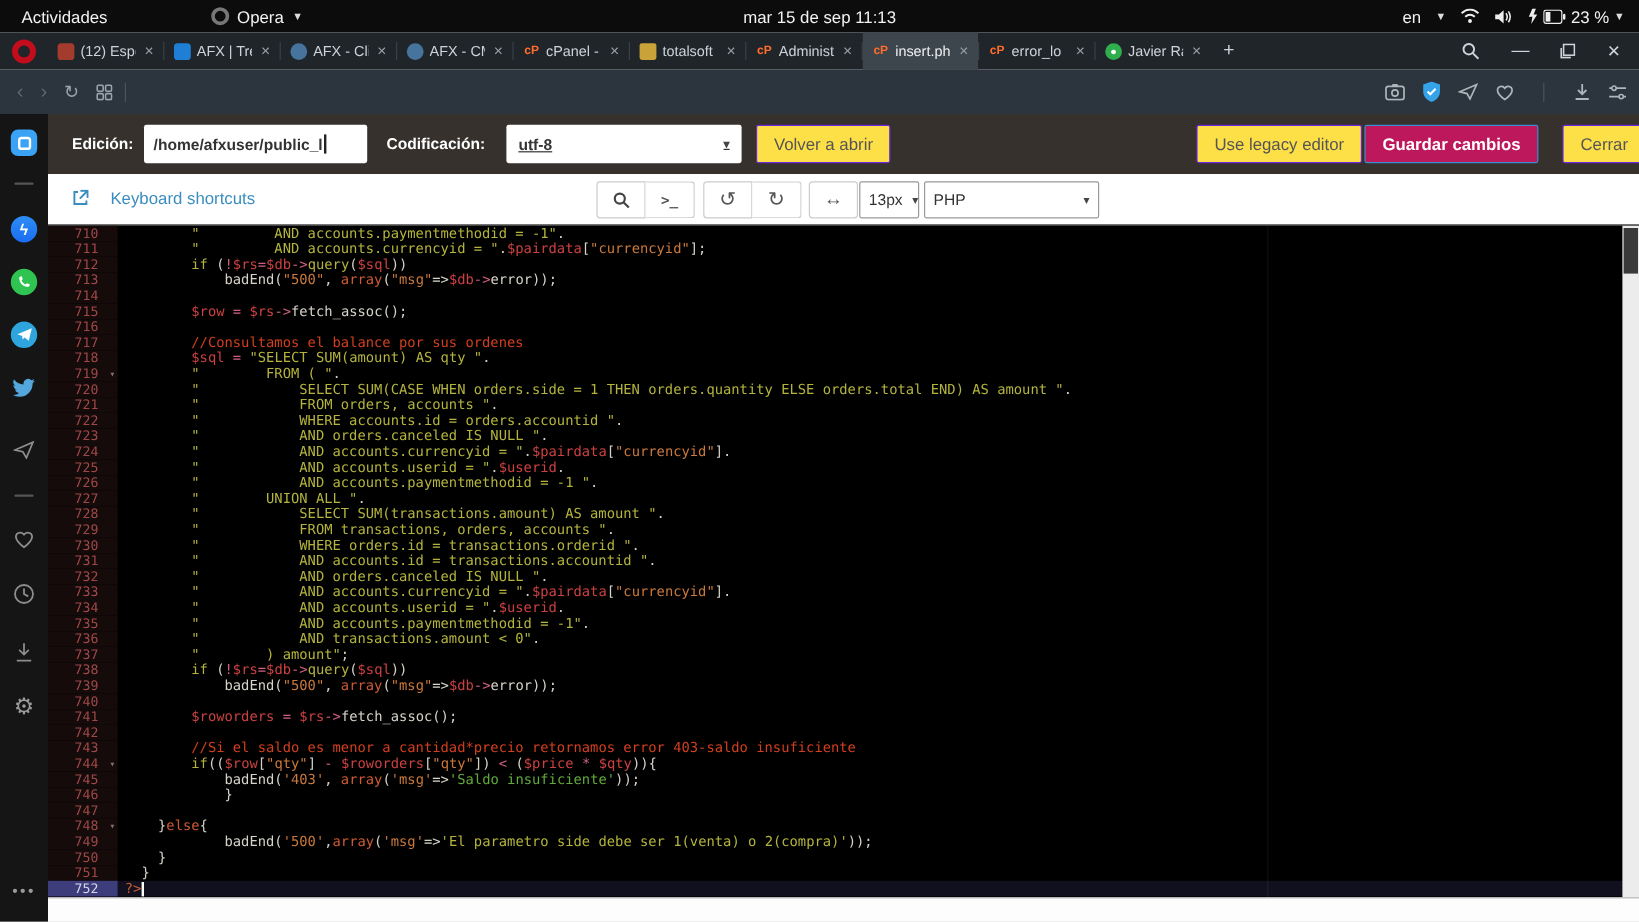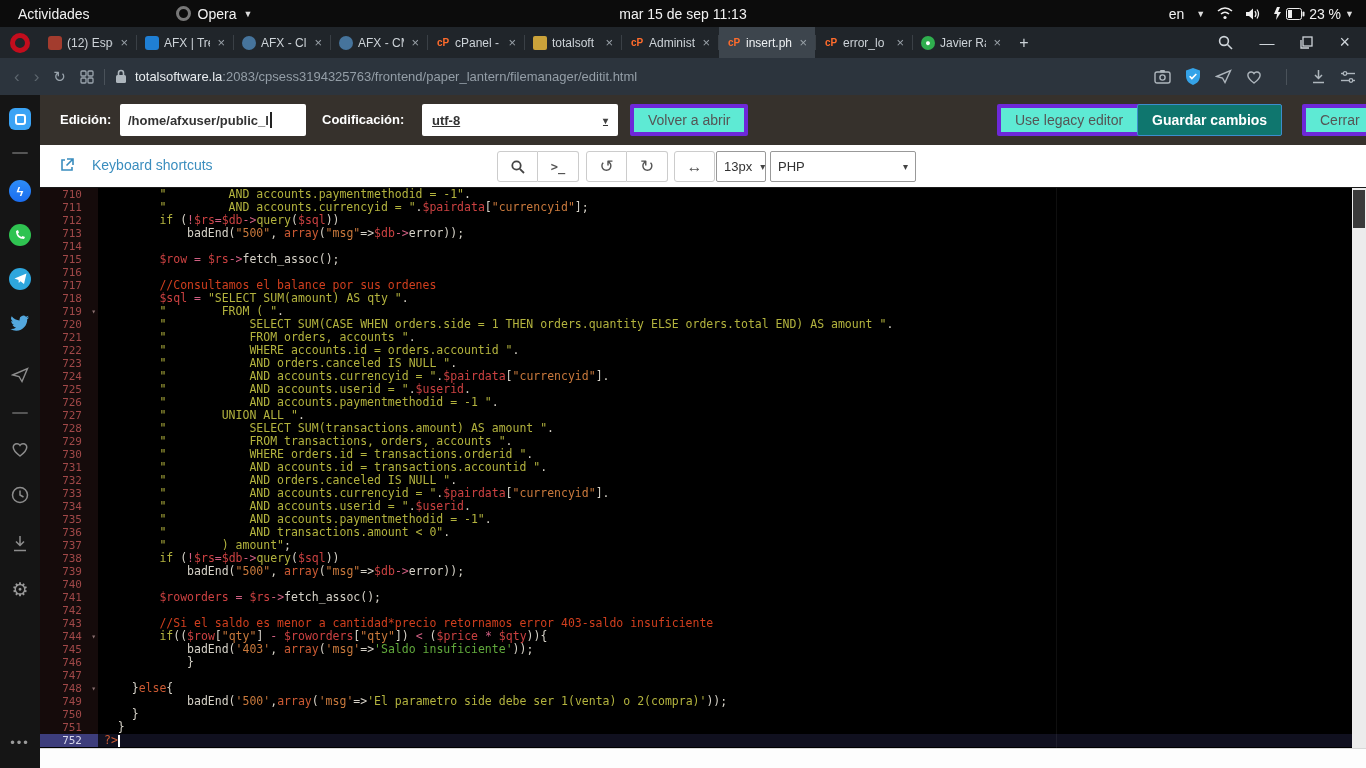--- a/index.html
+++ b/index.html
@@ -56,23 +56,23 @@
           display:flex; flex-direction:column; align-items:center; }
   .dock-ic { margin-top:0; display:flex; align-items:center; justify-content:center; width:24px; height:24px; }
   .circ { width:22px; height:22px; border-radius:50%; display:flex; align-items:center; justify-content:center;
           color:#fff; font-size:13px; font-weight:bold; }
   .dash { width:16px; height:2px; background:#555; border-radius:1px; }
   .graytxt { color:#9a9a9a; }
 
   
   #cph { position:absolute; left:40px; top:95px; width:1326px; height:50px; background:#36312c; }
   #cph .lbl { color:#fff; font-weight:bold; font-size:13px; }
-  .cpbtn { background:#5eead4; color:#555; font-size:14px; border-radius:2px; border:4px solid #6d28d9;
+  .cpbtn { background:#fde047; color:#555; font-size:14px; border-radius:2px; border:1px solid #6d28d9;
            height:32px; display:flex; align-items:center; justify-content:center; padding:0 14px; }
-  .cpbtn.primary { background:#0f766e; color:#fff; font-weight:bold; border:1px solid #3c8dcd; }
+  .cpbtn.primary { background:#be185d; color:#fff; font-weight:bold; border:1px solid #3c8dcd; }
   #path-input { background:#fff; border-radius:2px; height:32px; width:186px; display:flex; align-items:center;
                 padding:0 8px; font-size:13px; font-weight:bold; color:#333; overflow:hidden; white-space:nowrap;text-align:center; }
   .tcursor { width:2px; height:16px; background:#222; margin-left:1px; flex:none; }
   .cpselect { background:#fff; border-radius:2px; height:32px; display:flex; align-items:center;
               padding:0 10px; font-size:13px; font-weight:bold; color:#333; justify-content:space-between; }
   .selcaret { font-size:10px; color:#444; margin-left:8px; }
 
   
   #edtb { position:absolute; left:40px; top:145px; width:1326px; height:43px; background:#ffffff;
           border-bottom:1px solid #1a1a1a; }
@@ -242,29 +242,20 @@
   <span class="navbtn" style="font-size:15px;">↻</span>
   <span class="navbtn">
     <svg width="14" height="14" viewBox="0 0 14 14">
         <rect x="1" y="1" width="5" height="5" rx="1" fill="none" stroke="#9aa4ad" stroke-width="1.3"></rect>
         <rect x="8" y="1" width="5" height="5" rx="1" fill="none" stroke="#9aa4ad" stroke-width="1.3"></rect>
         <rect x="1" y="8" width="5" height="5" rx="1" fill="none" stroke="#9aa4ad" stroke-width="1.3"></rect>
         <rect x="8" y="8" width="5" height="5" rx="1" fill="none" stroke="#9aa4ad" stroke-width="1.3"></rect>
       </svg>
   </span>
   <span class="vdiv"></span>
-  <span id="url">
-    <span>
-      <svg width="12" height="15" viewBox="0 0 12 15">
-          <rect x="1" y="6" width="10" height="8" rx="1.5" fill="#aeb6bd"></rect>
-          <path d="M3.5 6 V4 a2.5 2.5 0 0 1 5 0 V6" fill="none" stroke="#aeb6bd" stroke-width="1.6"></path>
-        </svg>
-    </span>
-    <span><span class="host">totalsoftware.la</span><span class="rest">:2083/cpsess3194325763/frontend/paper_lantern/filemanager/editit.html</span></span>
-  </span>
   <span id="addr-icons">
     <span>
       <svg width="17" height="15" viewBox="0 0 17 15">
           <rect x="1" y="3" width="15" height="11" rx="2" fill="none" stroke="#aeb6bd" stroke-width="1.4"></rect>
           <circle cx="8.5" cy="8.5" r="2.6" fill="none" stroke="#aeb6bd" stroke-width="1.4"></circle>
           <rect x="6" y="1" width="5" height="2.5" rx="1" fill="#aeb6bd"></rect>
         </svg>
     </span>
     <span>
       <svg width="16" height="17" viewBox="0 0 16 17">

